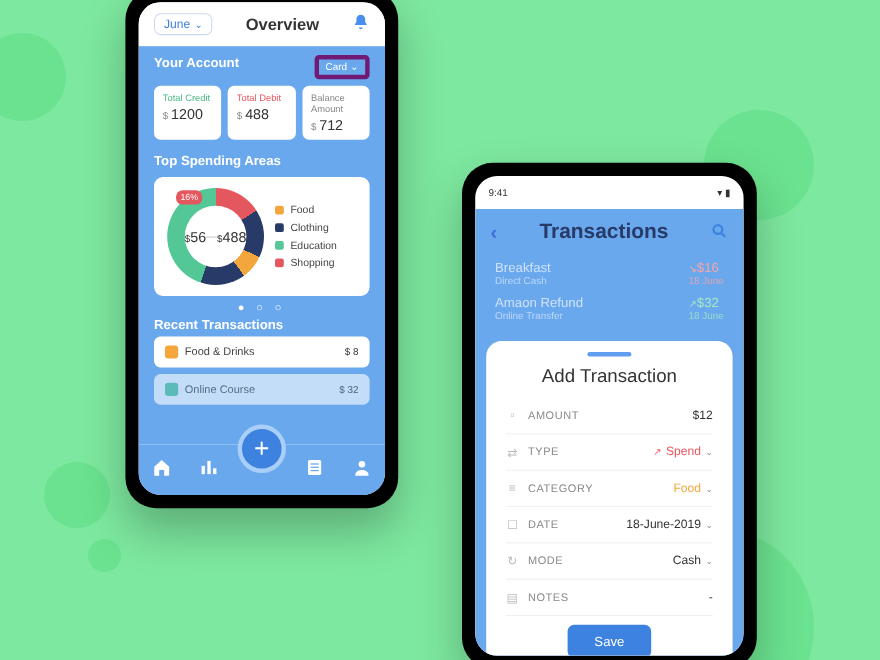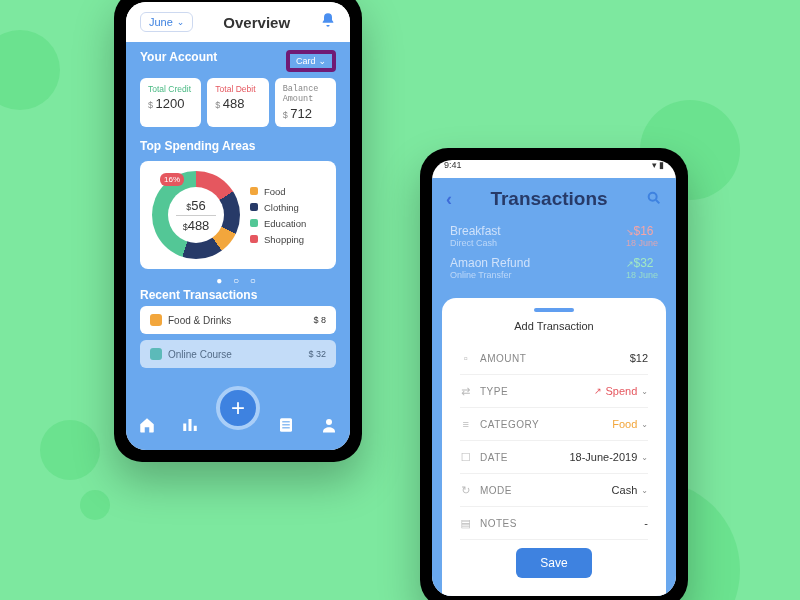--- a/index.html
+++ b/index.html
@@ -23,25 +23,25 @@
   .bell { color: #4a8ff0; font-size: 16px; }
   .p1-body { background: #6aa8ee; height: calc(100% - 40px - 46px); padding: 8px 14px 0; overflow:hidden; }
   .sec-hd { display:flex; justify-content: space-between; align-items:flex-start; margin-bottom:6px;}
   .sec-title { color:#fff; font-size:12px; font-weight:600; }
   .card-badge { border:4px solid #701a75; color:#fff; font-size:9px; padding:2px 6px; border-radius:4px; display:flex; gap:3px; align-items:center;}
   .acct-row { display:flex; gap:6px; }
   .acct-card { background:#fff; border-radius:6px; padding:6px 8px; flex:1; text-align:left;}
   .acct-label { font-size:8.5px; margin-bottom:2px;}
   .acct-val { font-size:13px; color:#333;}
   .acct-val .cur { font-size:9px; color:#888;}
-  .lbl-credit{ color:#4aba84;} .lbl-debit{color:#e5575f;} .lbl-bal{color:#888;font-family:Liberation Mono, monospace;}
+  .lbl-credit{ color:#4aba84;} .lbl-debit{color:#e5575f;} .lbl-bal{color:#888;}
   .spending-card { background:#fff; border-radius:8px; margin-top:8px; padding:10px 12px; display:flex; gap:10px; align-items:center;}
   .donut-wrap { position:relative; width:88px; height:88px;}
   .donut { width:88px; height:88px; border-radius:50%; background: conic-gradient(#e5575f 0 16%, #273a68 16% 32%, #f2a63c 32% 40%, #273a68 40% 55%, #53c796 55% 100%); }
-  .donut-hole{ position:absolute; inset:16px; background:#fff; border-radius:50%; display:flex; flex-direction:column; align-items:center; justify-content:center;}
+  .donut-hole{ position:absolute; inset:16px; background:#fff; border-radius:50%; display:flex; flex-direction:row; align-items:center; justify-content:center;}
   .donut-badge{ position:absolute; top:2px; left:8px; background:#e5575f; color:#fff; font-size:8px; padding:2px 4px; border-radius:6px;}
   .d-top{font-size:13px; color:#333;} .d-top .cur,.d-bot .cur{font-size:9px;}
   .d-line{width:40px; height:1px; background:#ccc; margin:2px 0;}
   .d-bot{font-size:13px; color:#333;}
   .legend { flex:1; }
   .leg-item { display:flex; align-items:center; gap:6px; font-size:9.5px; color:#444; margin:5px 0;}
   .leg-dot{ width:8px; height:8px; border-radius:2px;}
   .dots{ text-align:center; color:#fff; font-size:10px; letter-spacing:4px; padding:6px 0 2px;}
   .recent-list { display:flex; flex-direction:column; gap:6px; margin-top:4px;}
   .txn-row { background:#fff; border-radius:6px; padding:8px 10px; display:flex; justify-content:space-between; align-items:center; font-size:10px;}
@@ -49,33 +49,33 @@
   .txn-left{display:flex; align-items:center; gap:6px; color:#444;}
   .txn-ico{width:12px; height:12px; border-radius:3px;}
   .fi1{background:#f2a63c;} .fi2{background:#53c796;}
   .txn-amt{color:#333; font-size:9px;}
   .p1-nav{ background:#6aa8ee; height:46px; display:flex; align-items:center; justify-content:space-around; position:relative;}
   .nav-ico{ color:#fff; font-size:16px;}
   .fab{ position:absolute; left:50%; top:-18px; transform:translateX(-50%); width:44px; height:44px; background:#3e82e0; border-radius:50%; color:#fff; display:flex; align-items:center; justify-content:center; font-size:24px; border:4px solid #a9cef8; font-weight:300;}
 
   
   .phone2 { width: 268px; height: 460px; top: 148px; left: 420px; }
-  .p2-status{ height:18px; display:flex; justify-content:space-between; align-items:flex-start; padding:0 12px; font-size:9px; color:#333;}
+  .p2-status{ height:30px; display:flex; justify-content:space-between; align-items:center; padding:0 12px; font-size:9px; color:#333;}
   .p2-bg{ background:#6aa8ee; height:calc(100% - 18px); position:relative;}
   .p2-header{ display:flex; align-items:center; justify-content:space-between; padding:10px 14px;}
   .back-ico{ color:#3e6cd8; font-size:18px; font-weight:600;}
   .title2{ font-size:19px; font-weight:600; color:#273a68;}
   .search-ico{ color:#3e82e0; font-size:14px; font-weight:700;}
   .faded-txn{ padding:4px 18px; display:flex; justify-content:space-between; font-size:12px; color:#cfe2fb; filter:blur(0.3px);}
   .faded-txn .sub{font-size:9px; opacity:0.8;}
   .faded-amt{ font-size:12px;}
   .fa-red{color:#f6a5a5;} .fa-green{color:#a3e9c3;}
   .sheet{ position:absolute; top:120px; left:10px; right:10px; bottom:0; background:#fff; border-radius:14px 14px 0 0; padding:10px 18px 0;}
   .handle{ width:40px; height:4px; background:#609ef0; border-radius:3px; margin:0 auto 8px;}
-  .sheet-title{ text-align:center; font-size:11px; font-weight:500; color:#333; margin-bottom:10px;}
+  .sheet-title{ text-align:center; font-size:17px; font-weight:500; color:#333; margin-bottom:10px;}
   .form-row{ display:flex; justify-content:space-between; align-items:center; padding:10px 0; border-bottom:1px solid #f0f0f0;}
   .form-row:last-of-type{border-bottom:none;}
   .fr-left{ display:flex; align-items:center; gap:8px; font-size:10px; color:#888; letter-spacing:0.5px;}
   .fr-ico{ width:12px; height:12px; display:inline-flex; align-items:center; justify-content:center; font-size:11px; color:#bbb;}
   .fr-val{ font-size:11px; color:#333; display:flex; align-items:center; gap:4px;}
   .fr-val .chev{font-size:8px; color:#888;}
   .val-spend{ color:#e5575f; display:flex; gap:4px; align-items:center;}
   .val-food{ color:#f2a63c; display:flex; gap:4px; align-items:center;}
   .save-btn{ background:#3e82e0; color:#fff; padding:8px 24px; border-radius:6px; font-size:12px; margin:8px auto 0; width:fit-content;}
 </style>

